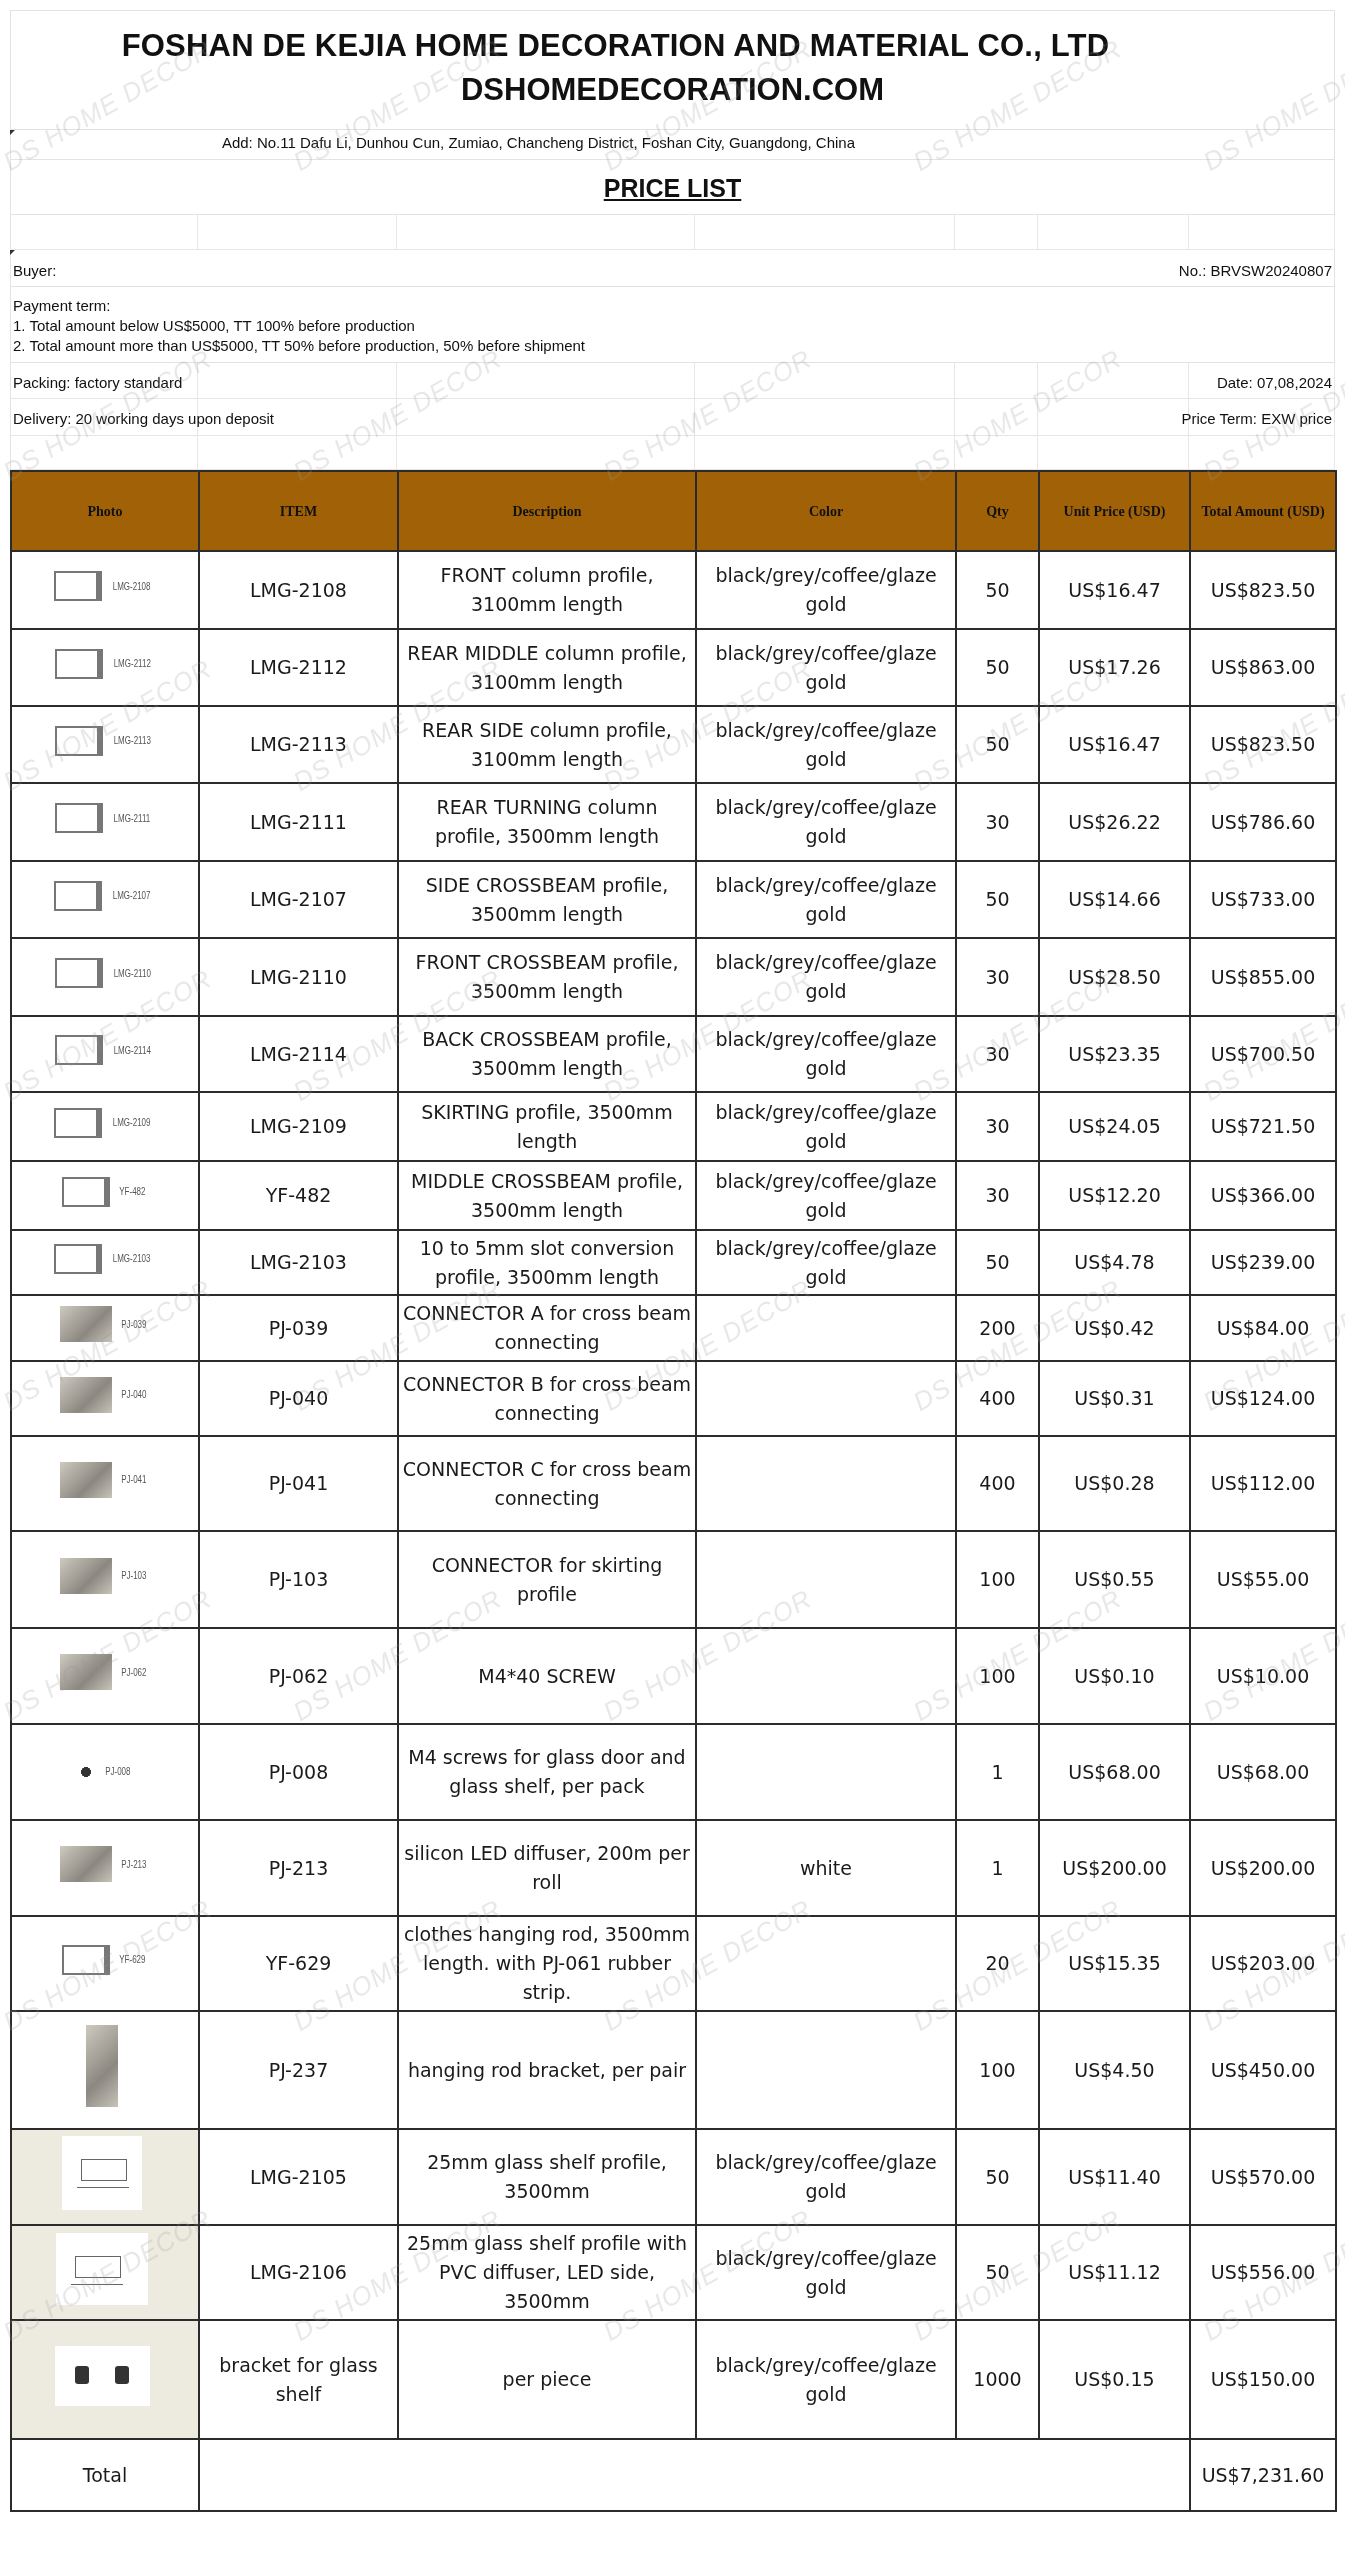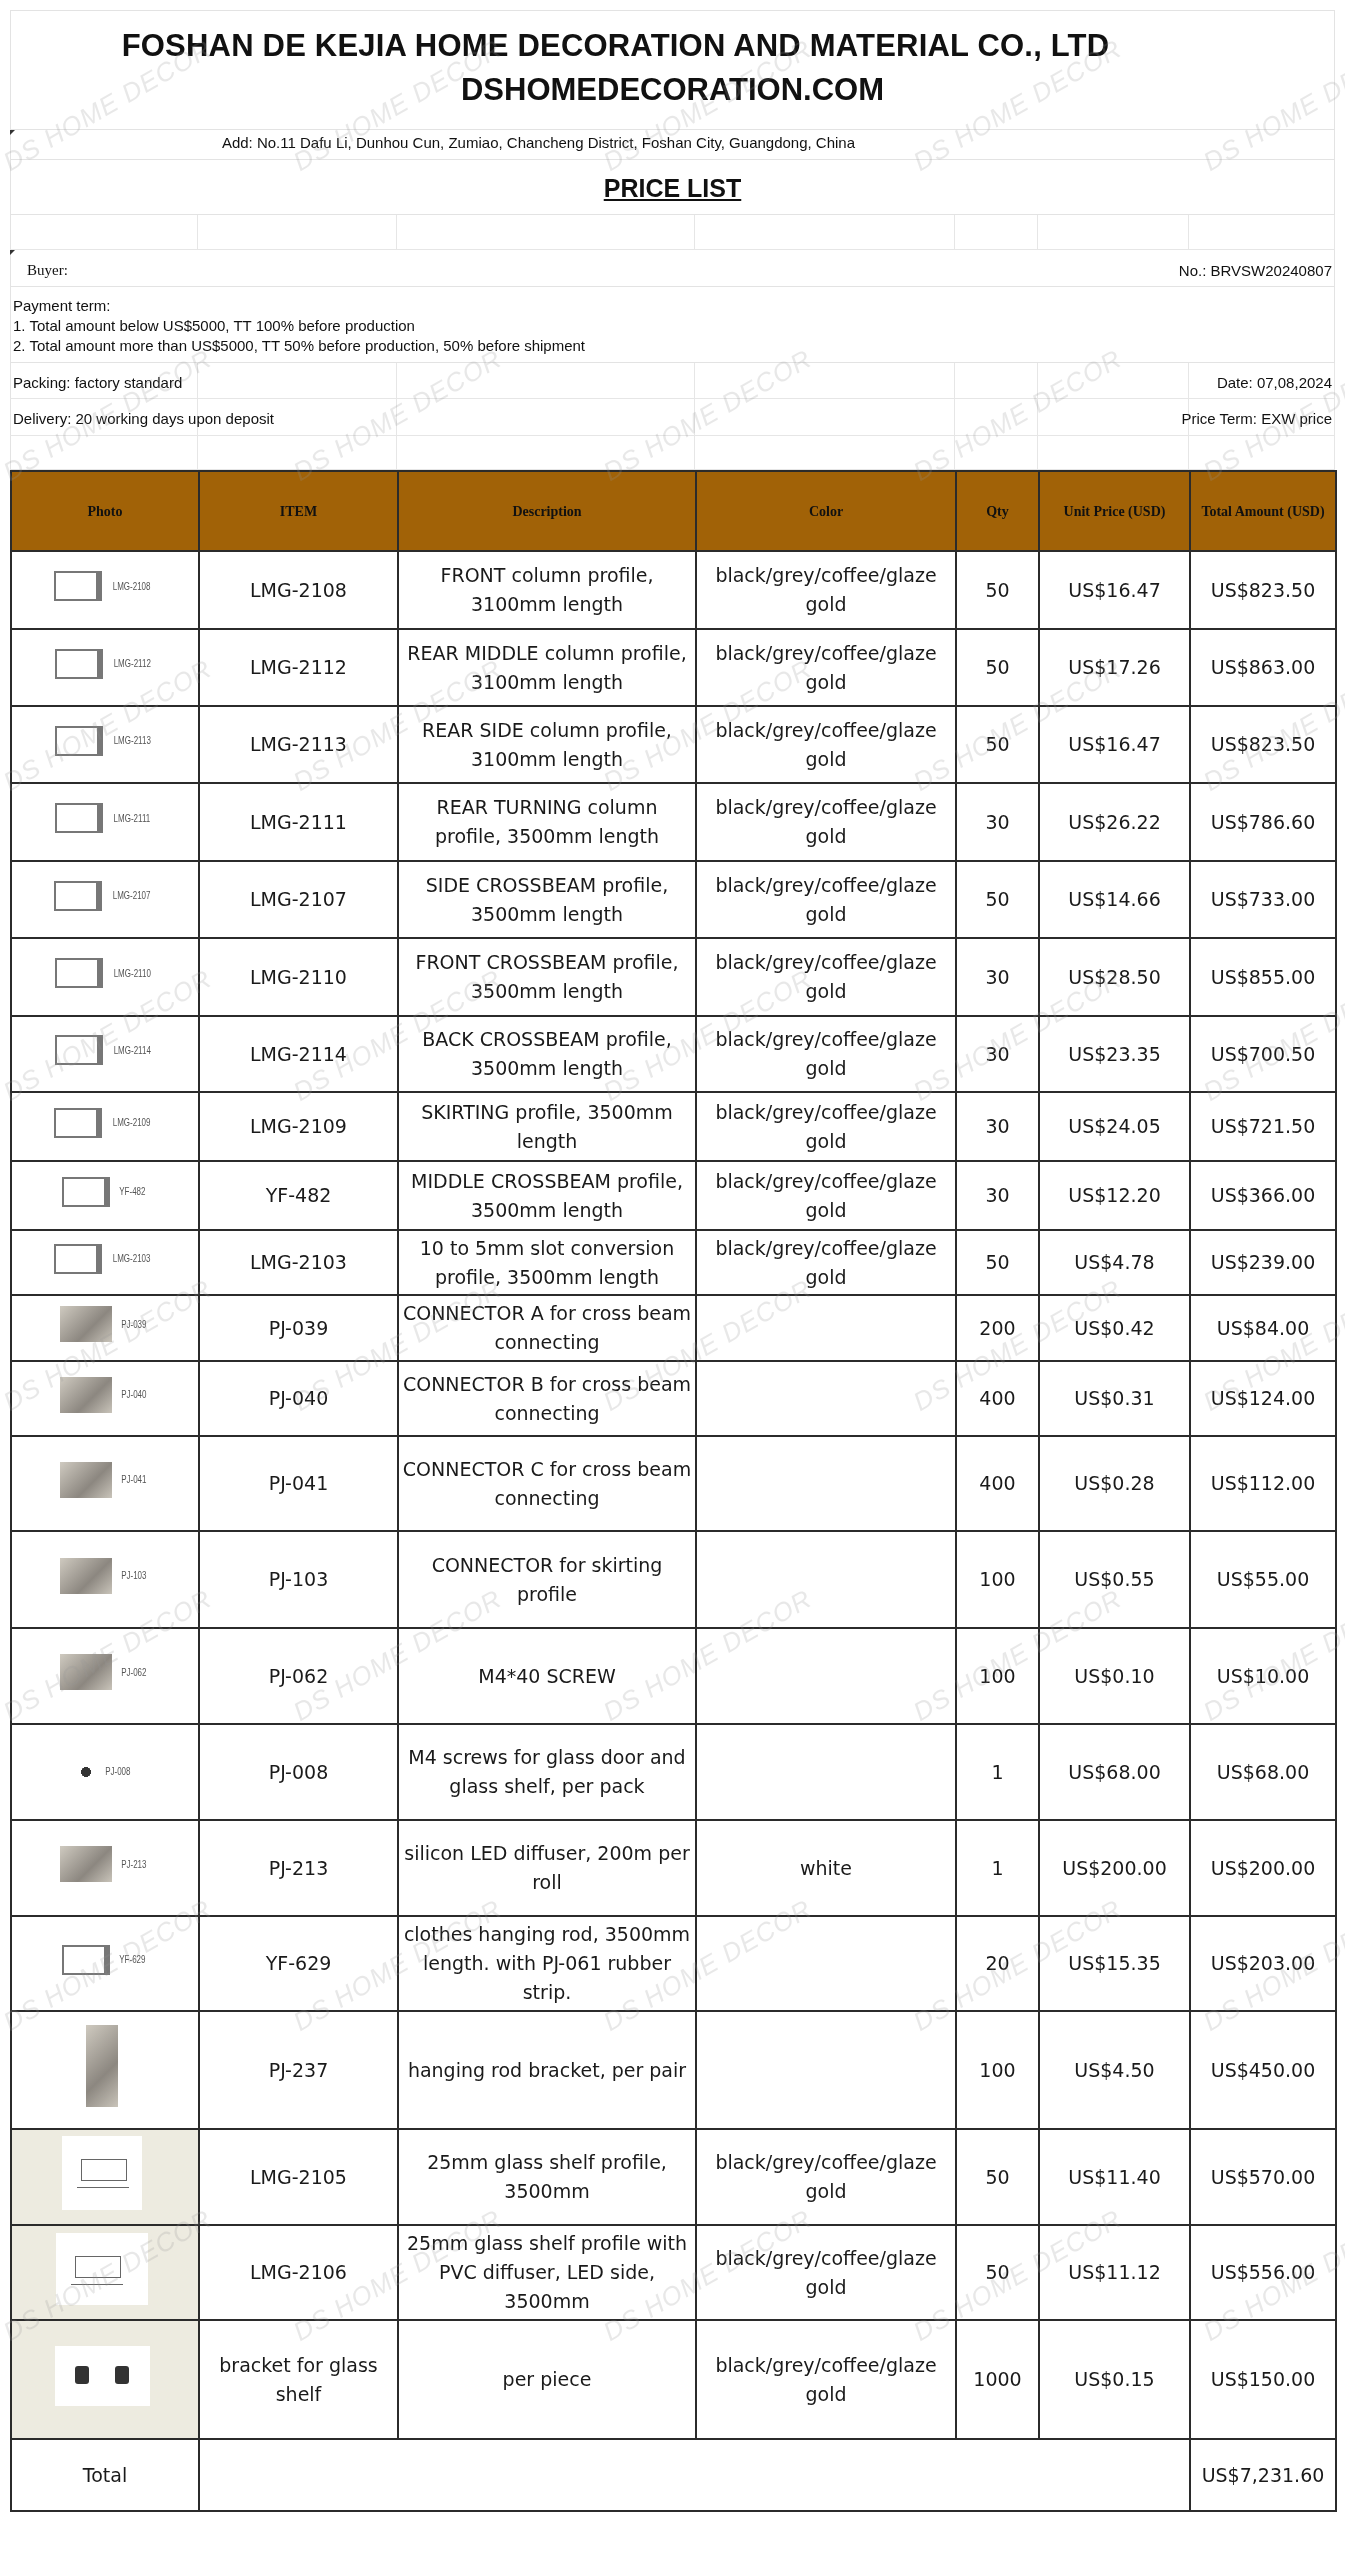--- a/index.html
+++ b/index.html
@@ -81,21 +81,21 @@
     <div class="gridcell" style="left:1179px;top:0;width:146px;height:34px;"></div>
   </div>
 
   <div class="title1">FOSHAN DE KEJIA HOME DECORATION AND MATERIAL CO., LTD</div>
   <div class="title2">DSHOMEDECORATION.COM</div>
   <div class="corner" style="left:0;top:120px;"></div>
   <div class="addr">Add: No.11 Dafu Li, Dunhou Cun, Zumiao, Chancheng District, Foshan City, Guangdong, China</div>
   <div class="plist">PRICE LIST</div>
 
   <div class="corner" style="left:0;top:240px;"></div>
-  <div class="meta" style="left:17px;top:252px;font-family:Liberation Serif, serif;">Buyer:</div>
+  <div class="meta" style="left:3px;top:252px;">Buyer:</div>
   <div class="meta right" style="right:3px;top:252px;">No.: BRVSW20240807</div>
 
   <div class="meta" style="left:3px;top:287px;">Payment term:</div>
   <div class="meta" style="left:3px;top:307px;">1. Total amount below US$5000, TT 100% before production</div>
   <div class="meta" style="left:3px;top:327px;">2. Total amount more than US$5000, TT 50% before production, 50% before shipment</div>
 
   <div class="meta" style="left:3px;top:364px;">Packing: factory standard</div>
   <div class="meta right" style="right:3px;top:364px;">Date:  07,08,2024</div>
 
   <div class="meta" style="left:3px;top:400px;">Delivery: 20 working days upon deposit</div>

